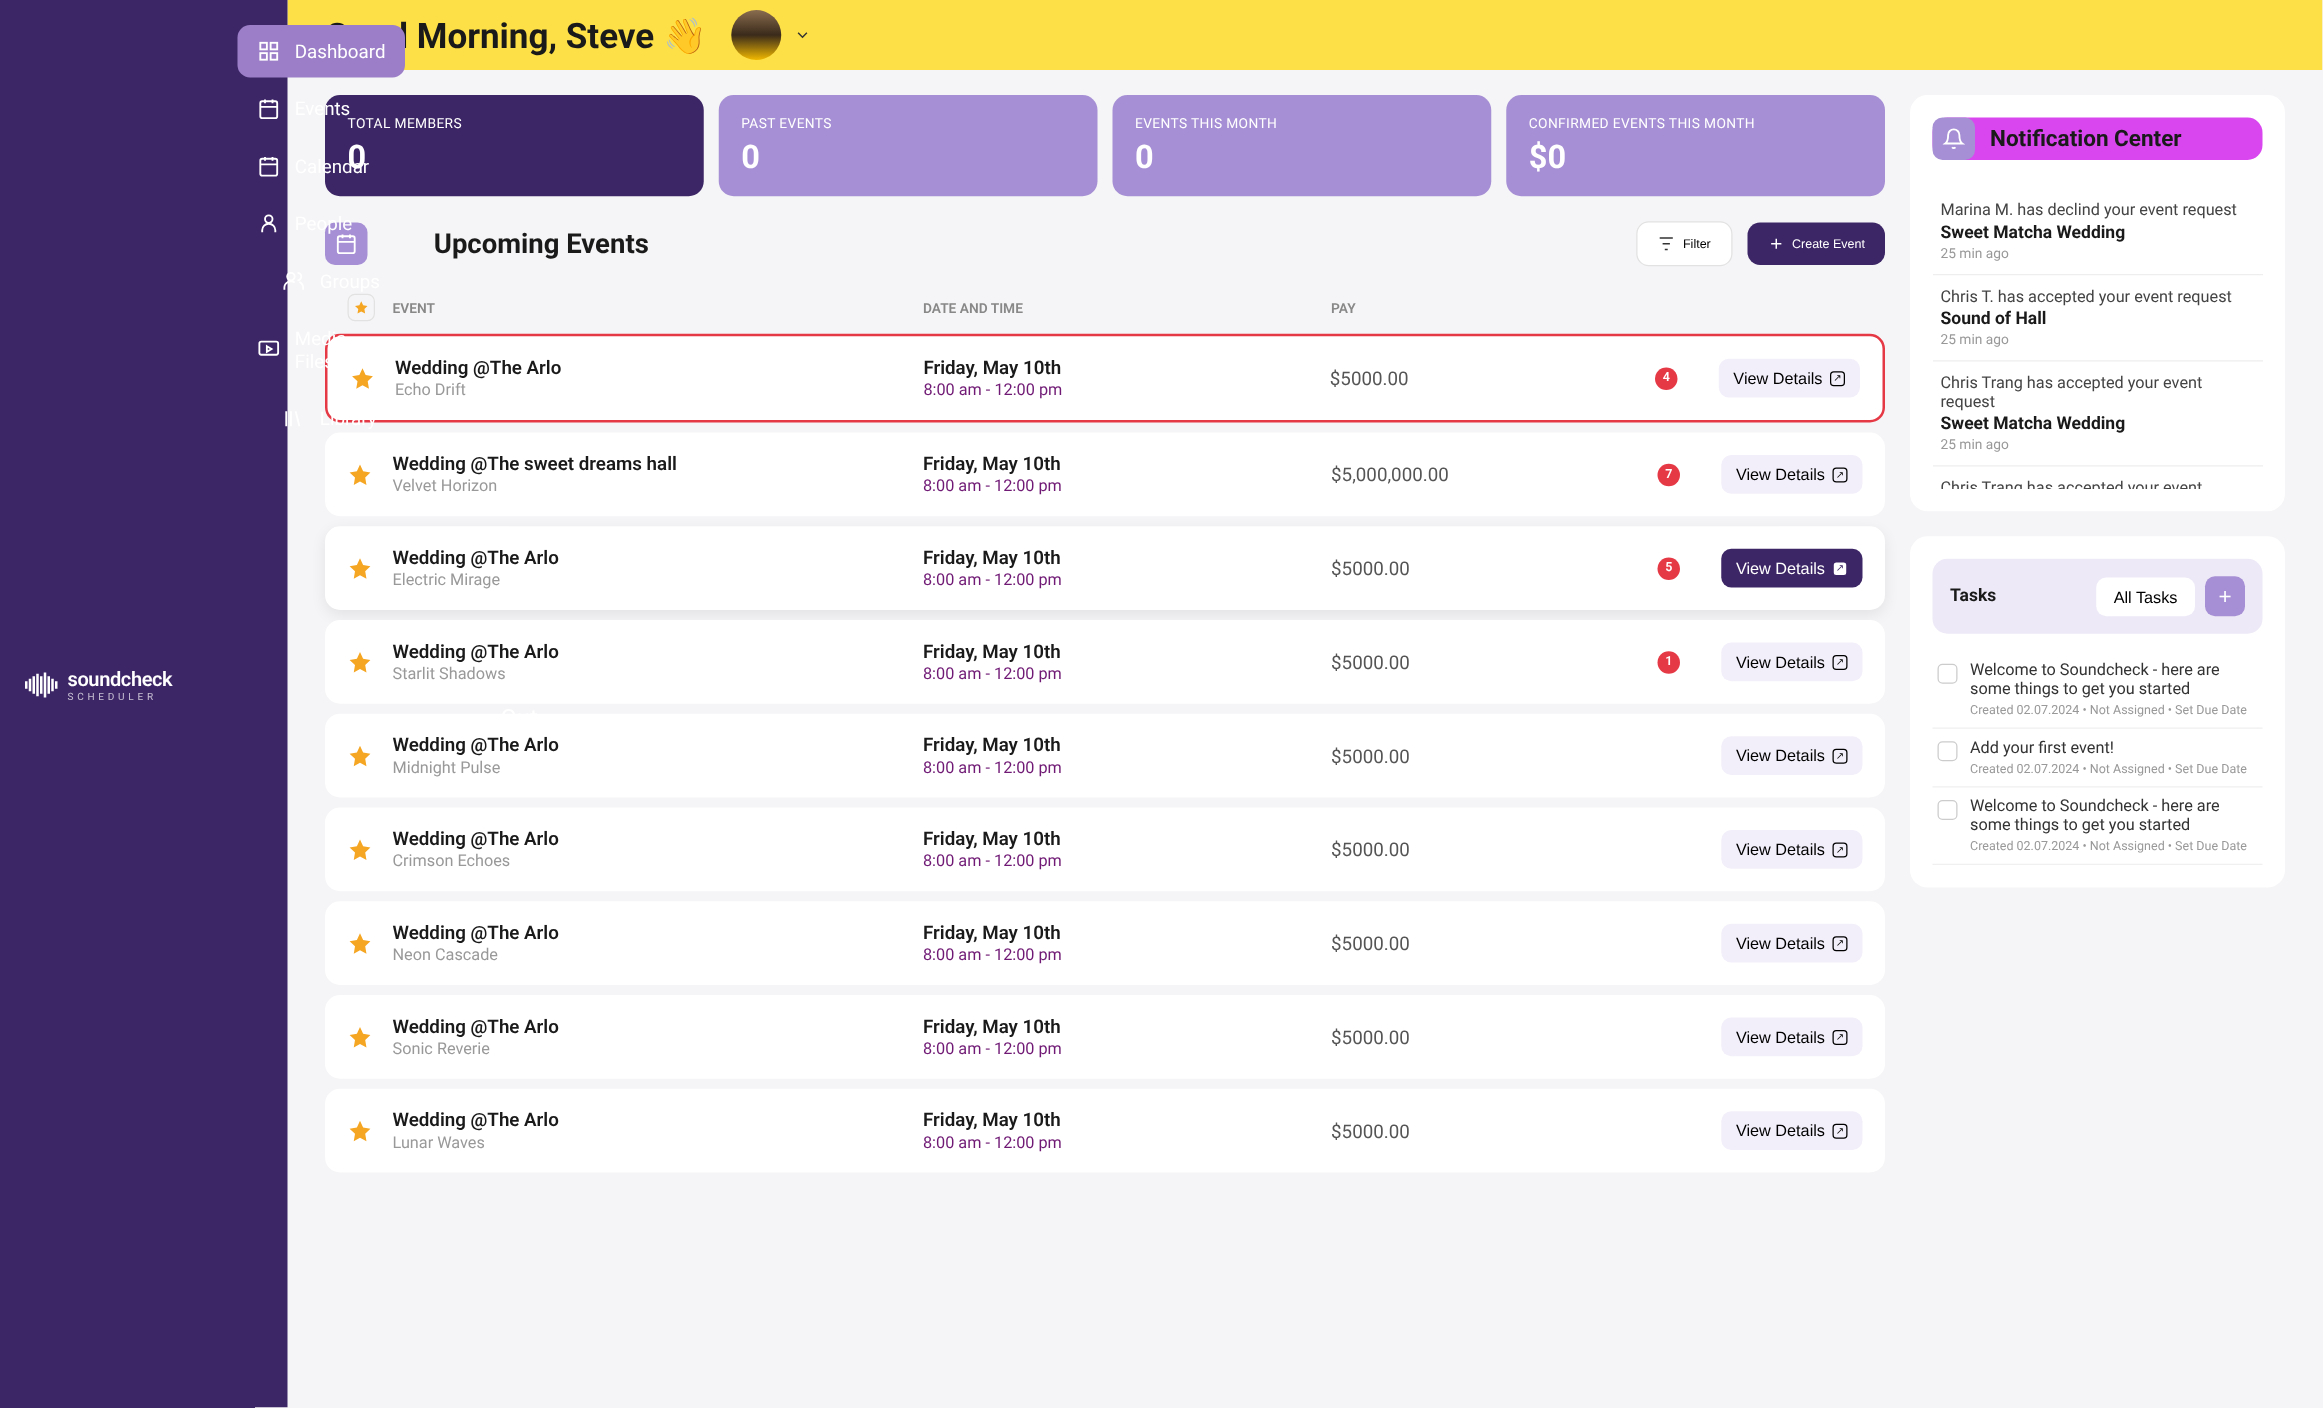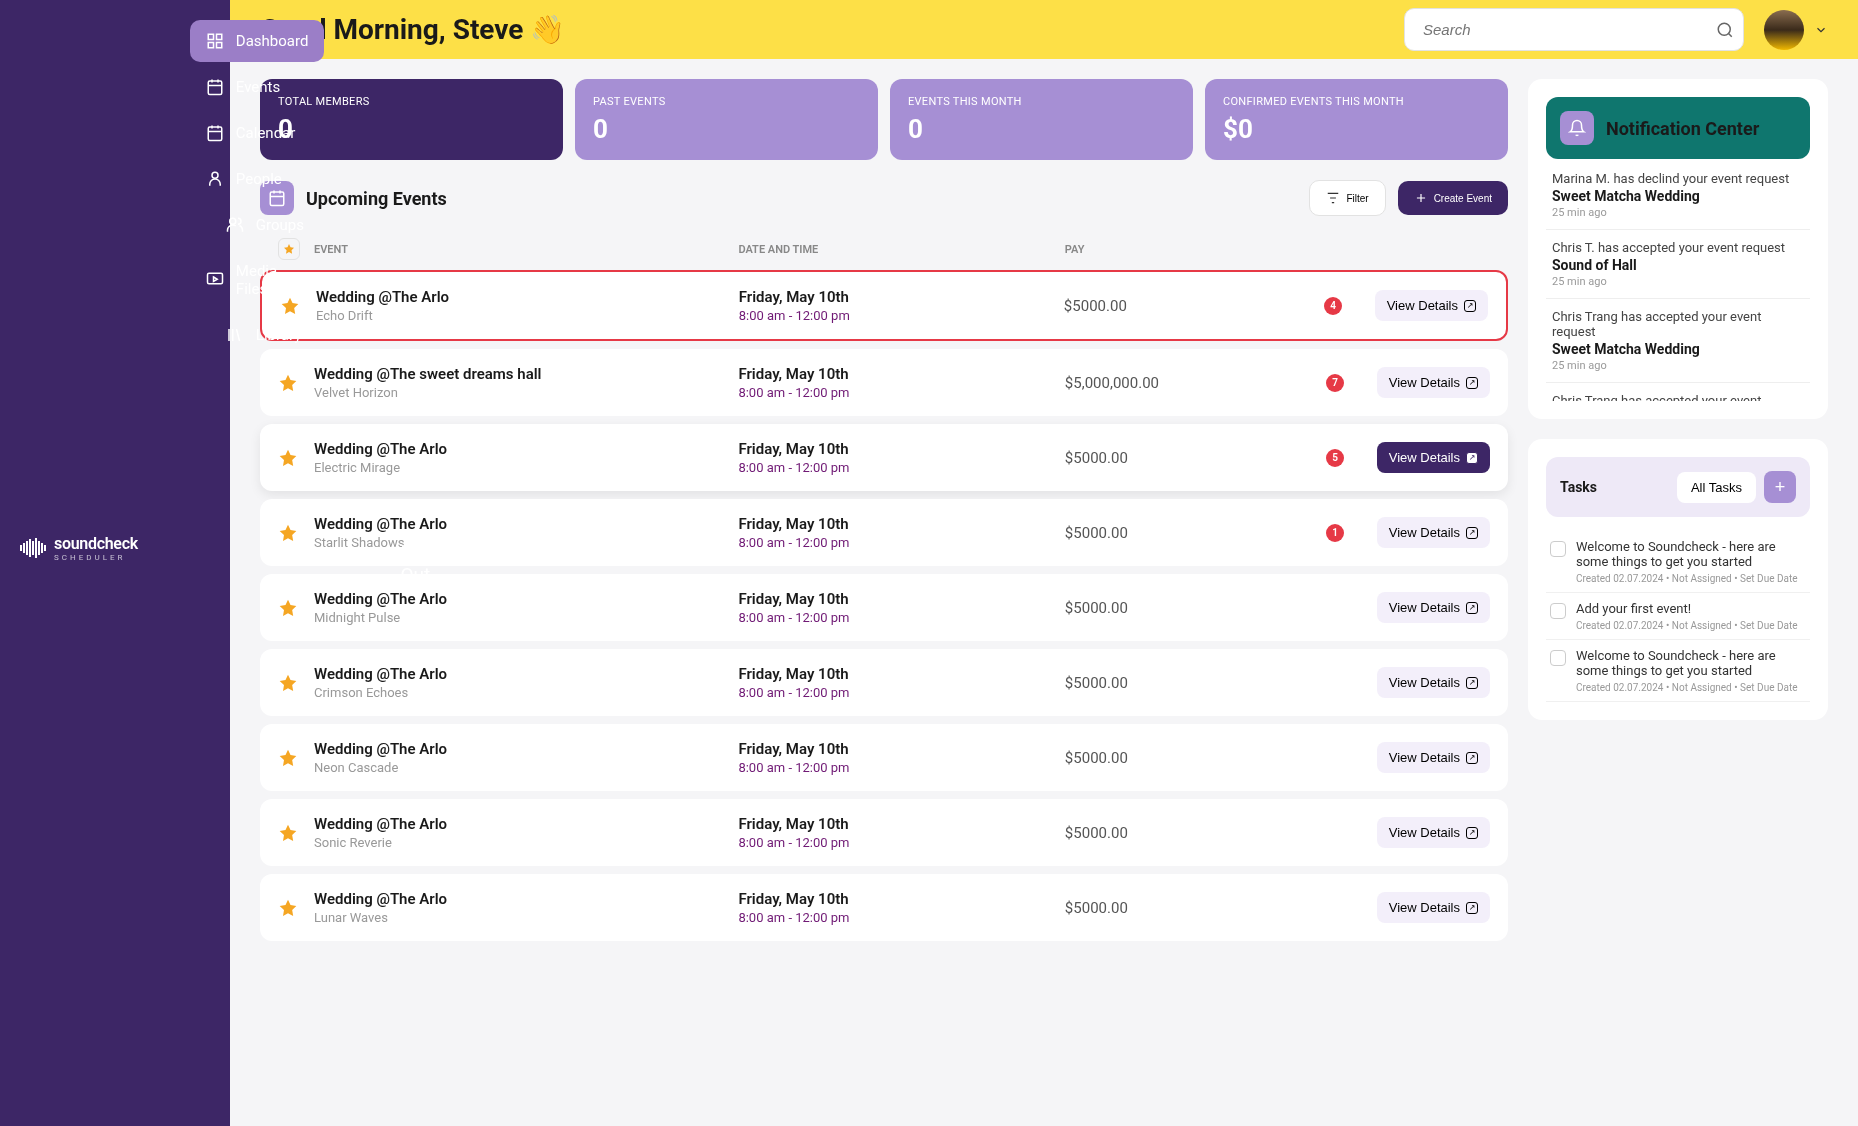--- a/index.html
+++ b/index.html
@@ -131,21 +131,21 @@
   margin-bottom: 12px;
 }
 .section-icon {
   width: 34px; height: 34px;
   background: #a68fd4;
   border-radius: 8px;
   display: flex;
   align-items: center;
   justify-content: center;
 }
-.section-title { font-size: 18px; font-weight: 700; }
+.section-title { font-size: 22px; font-weight: 700; margin-left: 41px; }
 .filter-btn, .create-btn {
   display: flex;
   align-items: center;
   gap: 6px;
   padding: 10px 16px;
   border-radius: 10px;
   font-size: 10px;
   cursor: pointer;
 }
 .filter-btn {
@@ -247,24 +247,23 @@
 
 .panel {
   background: #fff;
   border-radius: 14px;
   padding: 18px;
 }
 .notif-head {
   display: flex;
   align-items: center;
   gap: 12px;
-  background: #0f766e;
-  padding: 14px;
+  background: #d946ef;
   border-radius: 12px;
-  margin-bottom: 2px;
+  margin-bottom: 23px;
 }
 .notif-icon {
   width: 34px; height: 34px;
   background: #a68fd4;
   border-radius: 8px;
   display: flex;
   align-items: center;
   justify-content: center;
 }
 .notif-title { font-size: 18px; font-weight: 700; }
@@ -402,29 +401,20 @@
       <svg class="nav-icon" viewBox="0 0 24 24" fill="none" stroke="#fff" stroke-width="2">
           <path d="M9 21H5a2 2 0 0 1-2-2V5a2 2 0 0 1 2-2h4M16 17l5-5-5-5M21 12H9"></path>
         </svg>
       <span>Log Out</span>
     </div>
   </aside>
 
   <div class="main">
     <div class="topbar">
       <h1 class="greeting">Good Morning, Steve 👋</h1>
-      <div class="search-wrap">
-        <input class="search-input" placeholder="Search" style="">
-        <button class="search-btn">
-          <svg width="18" height="18" viewBox="0 0 24 24" fill="none" stroke="#666" stroke-width="2">
-              <circle cx="11" cy="11" r="8"></circle>
-              <path d="m21 21-4.3-4.3"></path>
-            </svg>
-        </button>
-      </div>
       <div class="avatar-wrap">
         <div class="avatar"></div>
         <svg width="14" height="14" viewBox="0 0 24 24" fill="none" stroke="#333" stroke-width="2">
             <path d="m6 9 6 6 6-6"></path>
           </svg>
       </div>
     </div>
 
     <div class="content">
       <div class="content-left">

